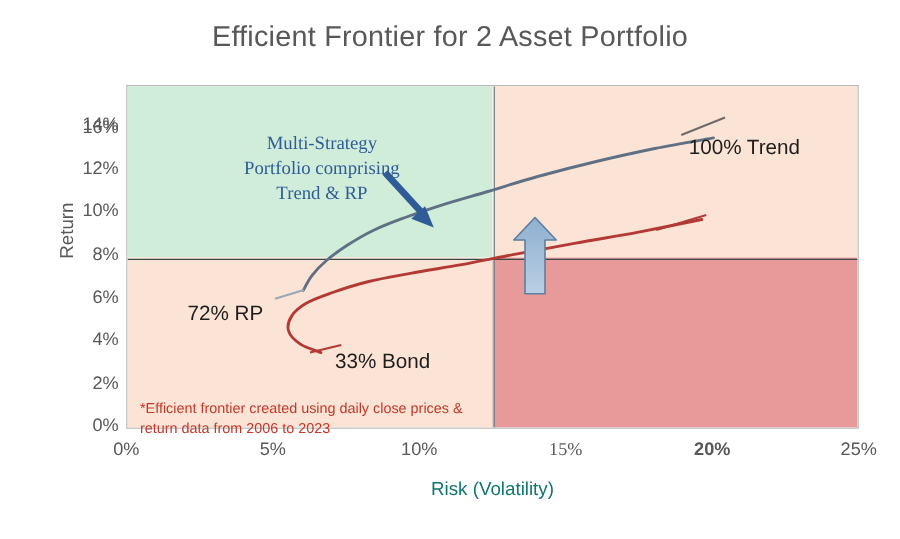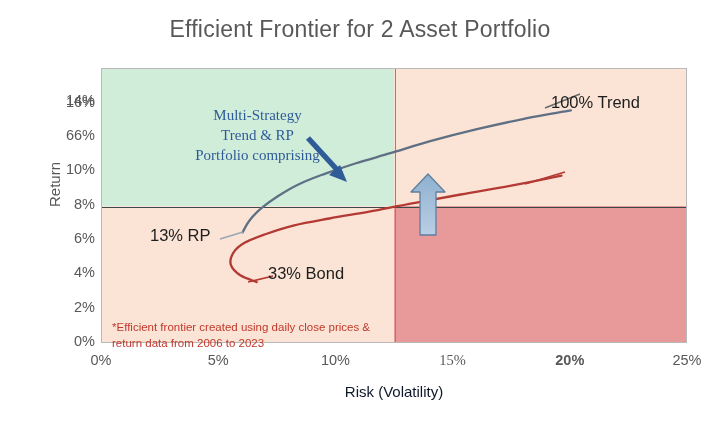--- a/index.html
+++ b/index.html
@@ -46,31 +46,31 @@
   }
   #xtick-wrap{position:absolute;left:0;top:352px;width:720px;height:24px;}
   #y-axis-title{
     position:absolute;left:-6px;top:176px;
     width:120px;text-align:center;
     font-size:15px;color:#585858;
     transform:rotate(-90deg);transform-origin:center center;
   }
   #x-axis-title{
     position:absolute;left:101px;top:383px;width:586px;
-    text-align:center;font-size:15px;color:#0f172a;
+    text-align:center;font-size:15px;color:#0f766e;
   }
   
   #annot-multi{
     position:absolute;left:155px;top:106px;width:205px;
     text-align:center;font-size:15px;line-height:1.32;
     color:#2f5c97;font-family:Liberation Serif, serif;
   }
   .pt-label{
     position:absolute;font-size:16.5px;color:#1d1d1d;
-    white-space:nowrap;font-family:"Liberation Sans", sans-serif;
+    white-space:nowrap;font-family:"Liberation Sans", sans-serif;margin-top:16px;
   }
   #label-trend{left:551px;top:93px;}
   #label-stock{left:538px;top:152px;}
   #label-rp{left:150px;top:226px;}
   #label-bond{left:268px;top:264px;}
   #footnote{
     position:absolute;left:112px;top:296px;width:290px;
     font-size:11.5px;line-height:1.38;color:#c0392b;
     font-family:"Liberation Sans", sans-serif;
     margin-top:24px;
@@ -84,21 +84,21 @@
   <div id="chart-title">Efficient Frontier for 2 Asset Portfolio</div>
 
   <div id="y-axis-title">Return</div>
   <div id="ytick-wrap">
       <div class="ytick" style="top: 333px;">0%</div>
       <div class="ytick" style="top: 298.625px;">2%</div>
       <div class="ytick" style="top: 264.25px;">4%</div>
       <div class="ytick" style="top: 229.875px;">6%</div>
       <div class="ytick" style="top: 195.5px;">8%</div>
       <div class="ytick" style="top: 161.125px;">10%</div>
-      <div class="ytick" style="top: 126.75px;">66%</div>
+      <div class="ytick" style="top: 126.75px;">12%</div>
       <div class="ytick" style="top: 92.375px;">14%</div>
       <div class="ytick" style="top: 58px; margin-top: 36px;">16%</div>
     </div>
 
   <div id="x-axis-title">Risk (Volatility)</div>
   <div id="xtick-wrap">
       <div class="xtick" style="left: 66px;">0%</div>
       <div class="xtick" style="left: 183.2px;">5%</div>
       <div class="xtick" style="left: 300.4px;">10%</div>
       <div class="xtick" style="left: 417.6px; font-family: Liberation Serif, serif;">15%</div>
@@ -135,23 +135,23 @@
       </g>
 
       <g id="up-arrow" stroke="#5d7f9f" stroke-width="1.3" stroke-linejoin="round">
         <polygon fill="url(#upArrowFill)" points="309,123 326,105 343,123 334,123 334,166 318,166 318,123"></polygon>
       </g>
     </svg>
   </div>
 
   <div id="annot-multi">
     <div>Multi-Strategy</div>
+    <div>Portfolio comprising</div>
     <div>Trend &amp; RP</div>
-    <div>Portfolio comprising</div>
   </div>
 
   <div class="pt-label" id="label-trend">100% Trend</div>
-  <div class="pt-label" id="label-rp">13% RP</div>
+  <div class="pt-label" id="label-rp">72% RP</div>
   <div class="pt-label" id="label-bond">33% Bond</div>
 
   <div id="footnote">*Efficient frontier created using daily close prices &amp; return data from 2006 to 2023</div>
 
 </div>
 
 </body></html>

